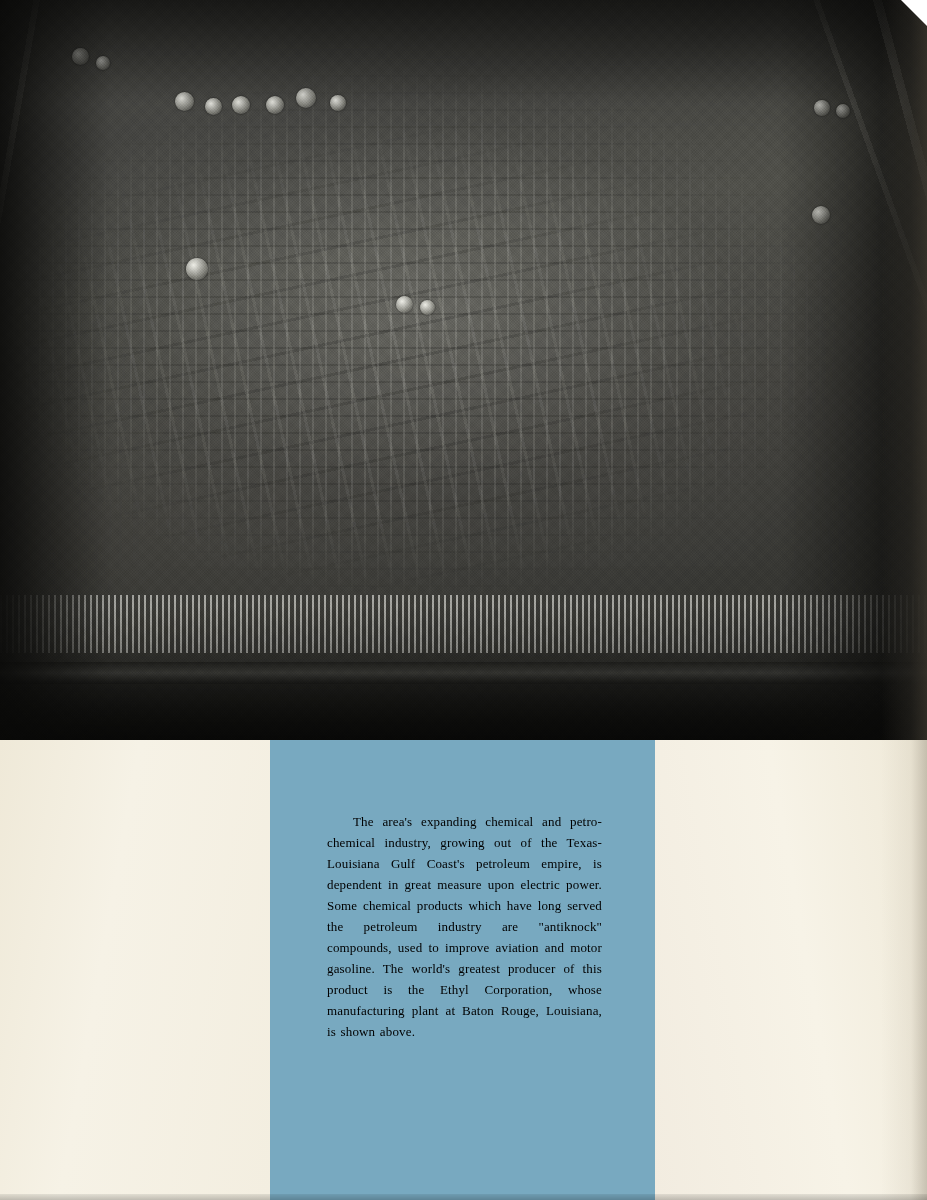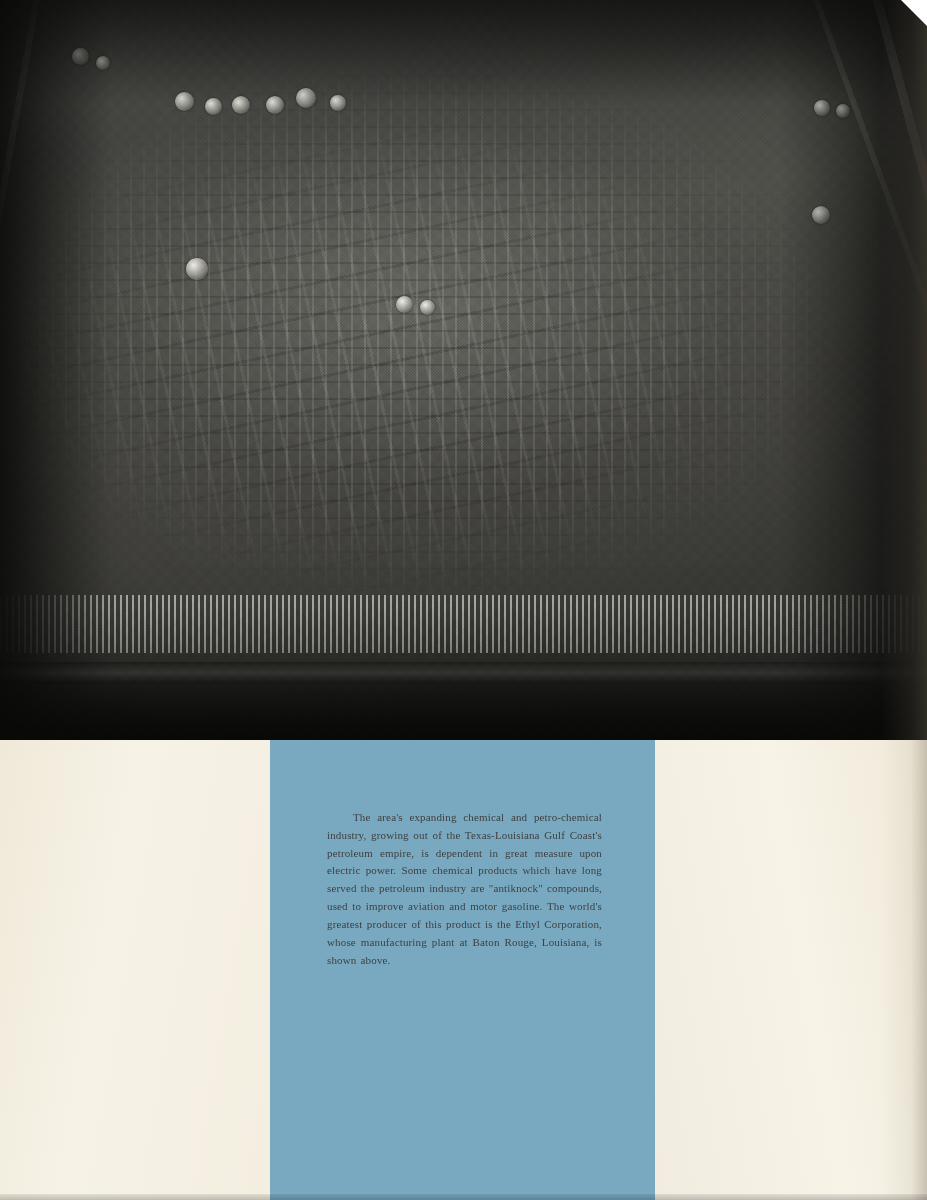--- a/index.html
+++ b/index.html
@@ -124,23 +124,23 @@
     top: 740px;
     width: 385px;
     height: 460px;
     background: #78a9c0;
   }
   #caption-text {
     position: absolute;
     left: 57px;
     top: 58px;
     width: 275px;
-    color: #404040;
+    color: #000000;
     font-family: "Liberation Serif", serif;
-    font-size: 11px;
+    font-size: 13px;
     line-height: 1.62;
     text-align: justify;
     text-indent: 26px;
     letter-spacing: 0.15px;
     word-spacing: 1.2px;
   }
 
   
   #paper-left {
     position: absolute;

